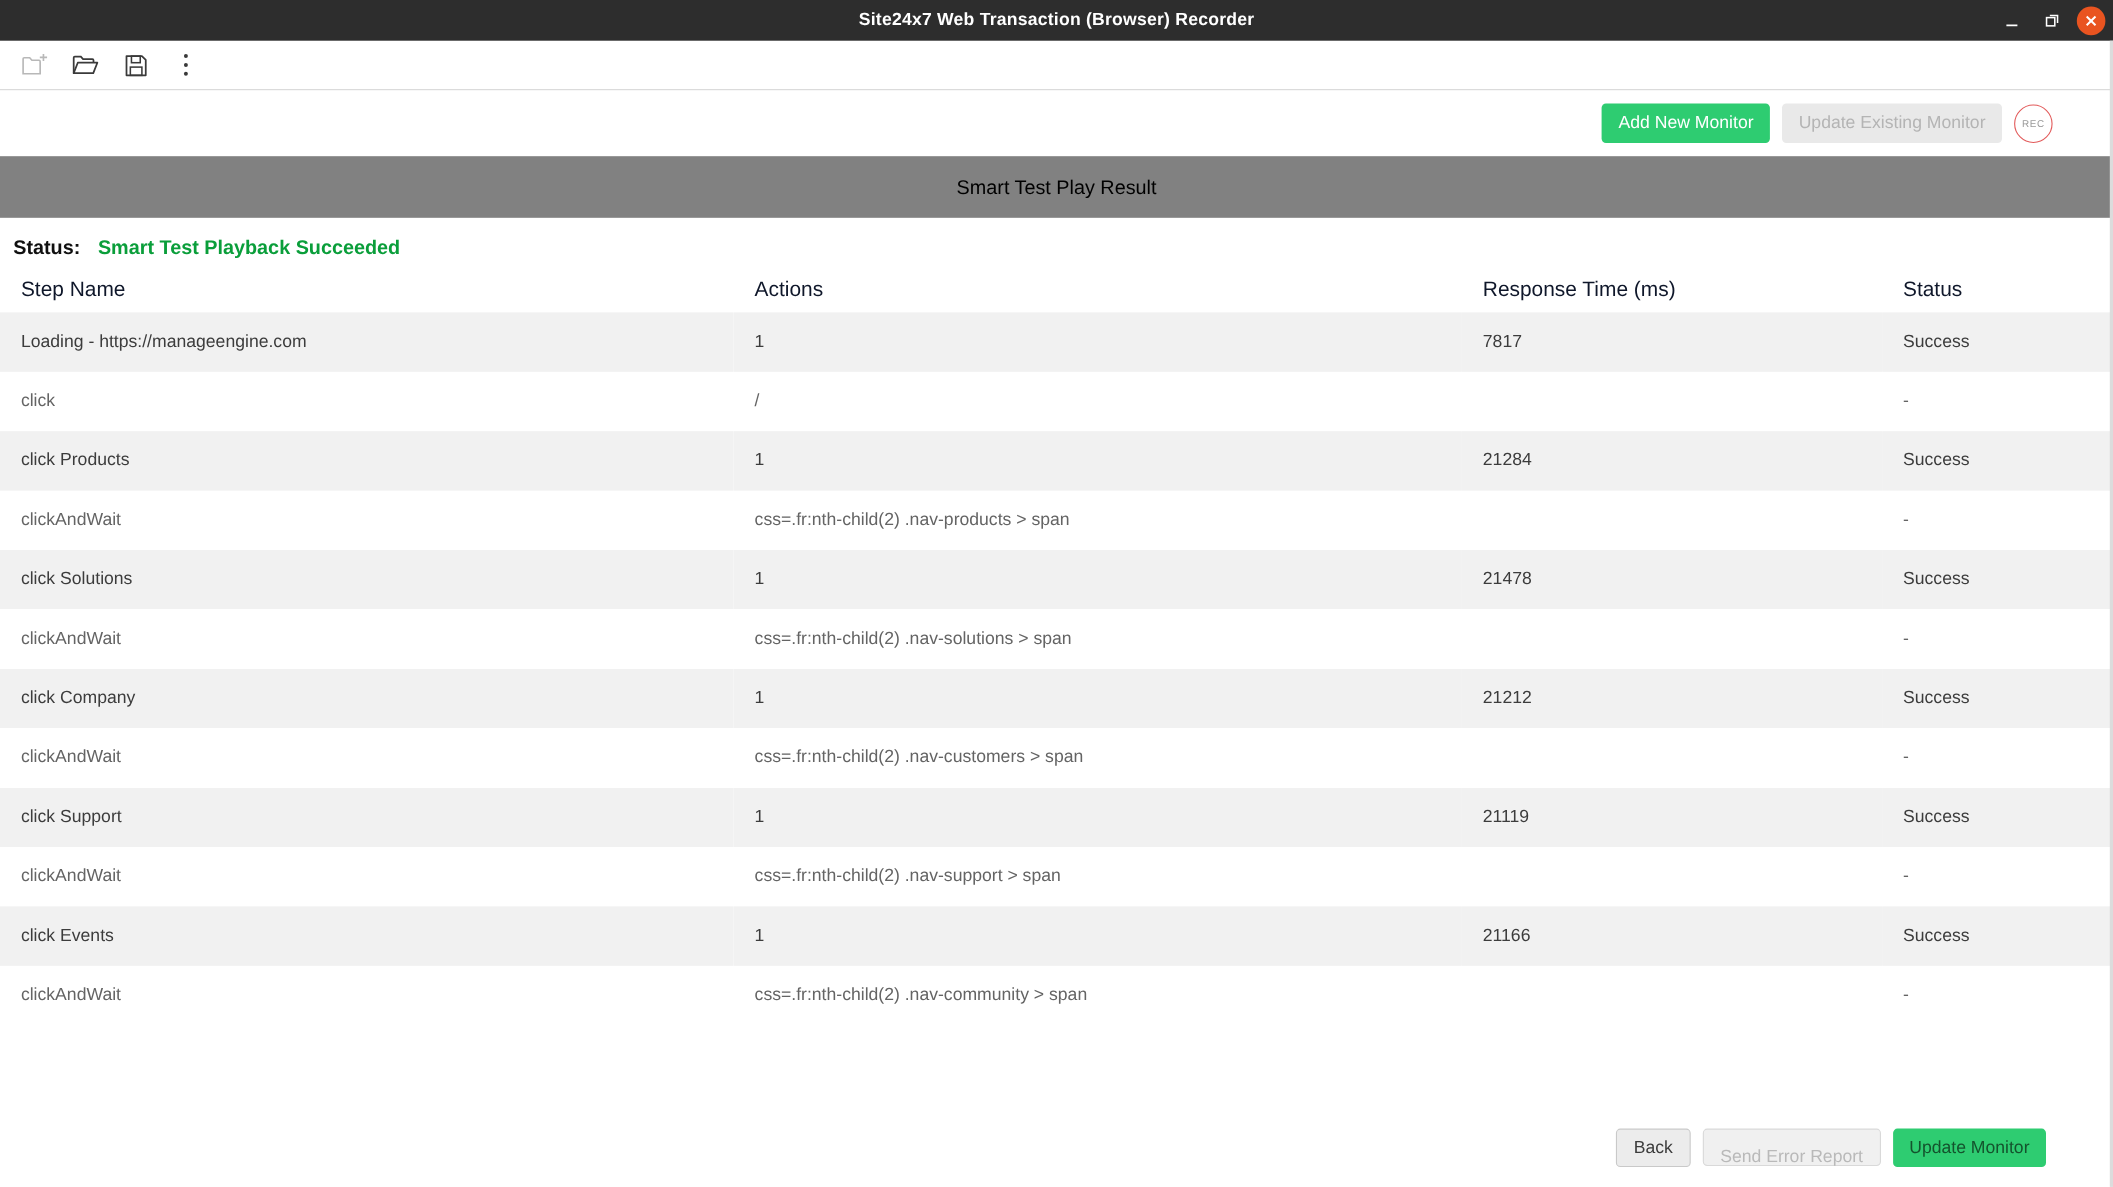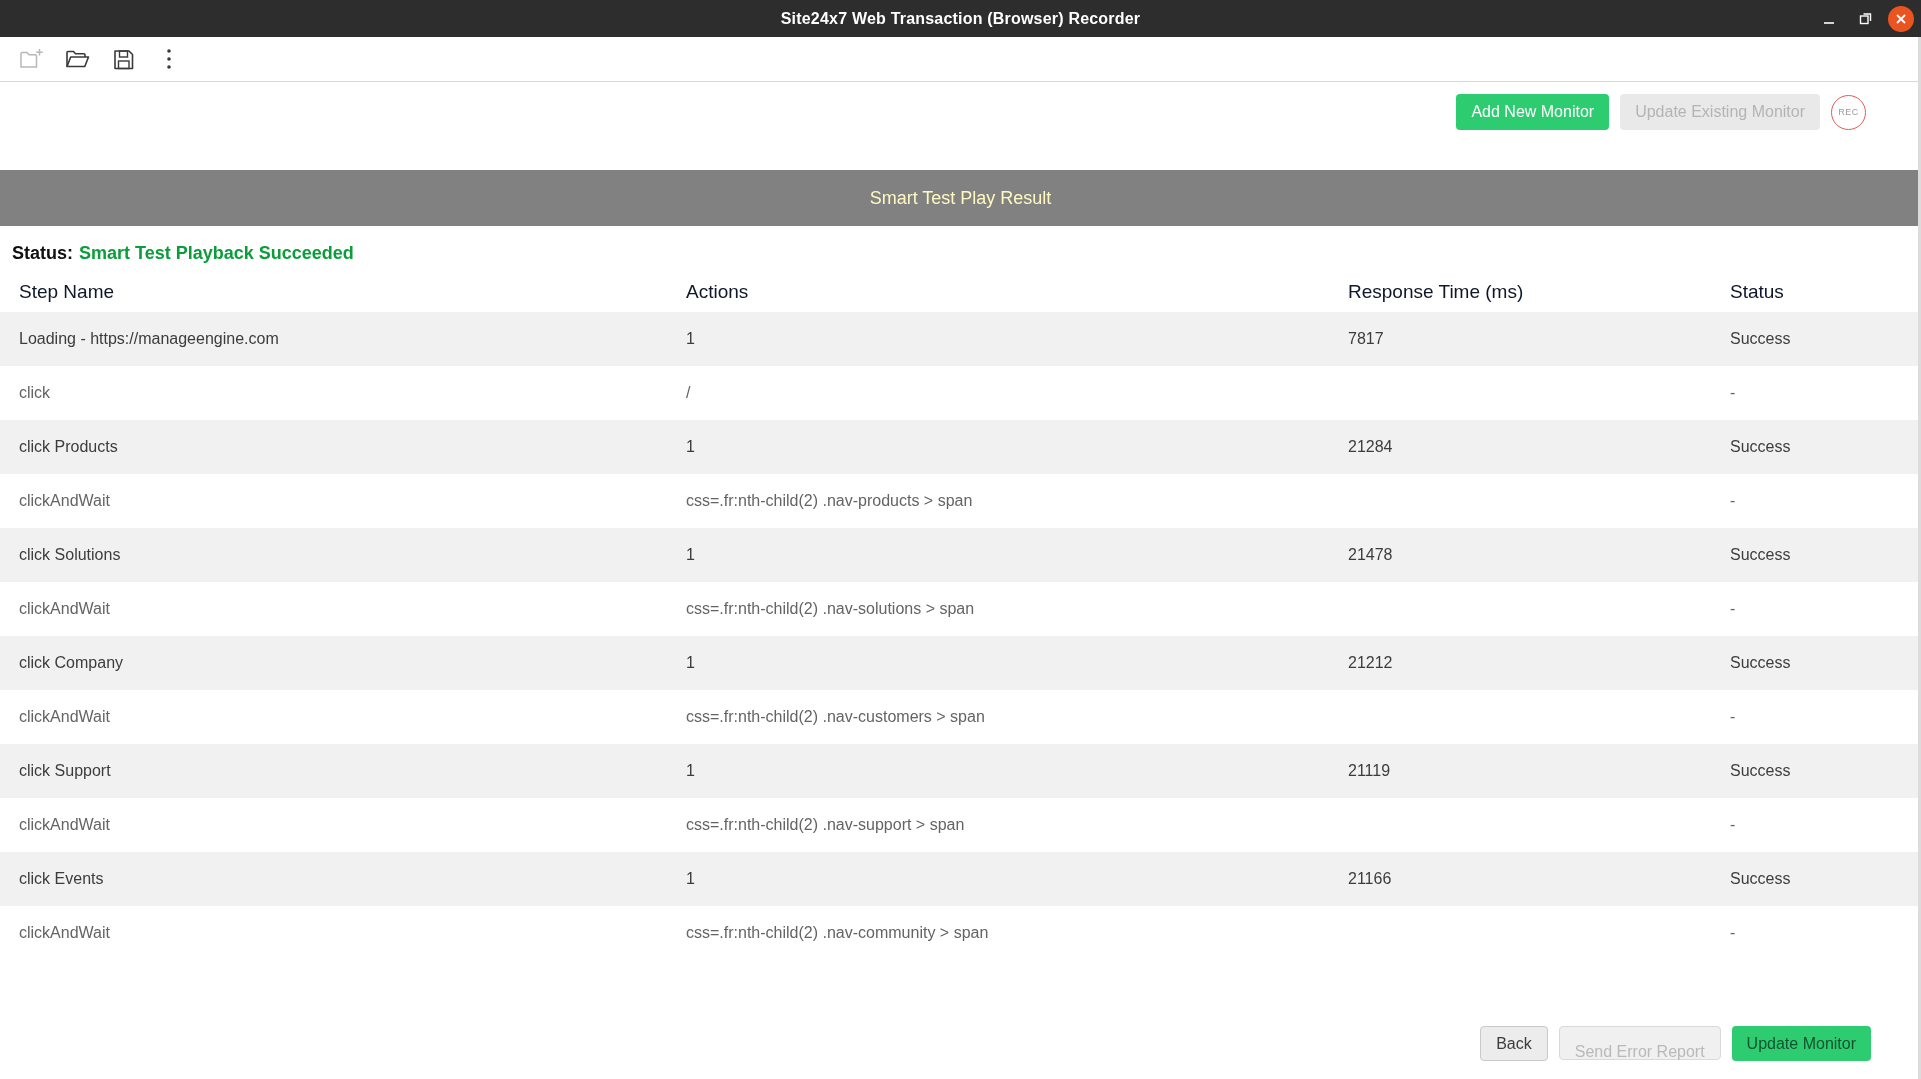--- a/index.html
+++ b/index.html
@@ -53,49 +53,49 @@
     width:35px; height:35px; border-radius:50%;
     border:1px solid #e25b5b; background:#fff;
     color:#9a9a9a; font-size:9px; letter-spacing:.5px;
     display:flex; align-items:center; justify-content:center;
     margin-left:0px;
   }
   
   .banner {
     height:56px;
     background:var(--banner-gray, #818181);
-    color:#fef9c3; font-size:18px;
-    display:flex; align-items:center; justify-content:center;margin-top:28px;
+    color:#000000; font-size:18px;
+    display:flex; align-items:center; justify-content:center;
   }
   
   .status-line {
     padding:17px 0 0 12px;
     font-size:18px; font-weight:bold; color:#101010;
     height:52px;
   }
-  .status-value { color:var(--status-green, #0a9e3a); margin-left:6px; }
+  .status-value { color:var(--status-green, #0a9e3a); margin-left:16px; }
   
   table { width:100%; border-collapse:collapse; table-layout:fixed; }
   col.c1 { width:667px; } col.c2 { width:662px; } col.c3 { width:382px; } col.c4 { width:auto; }
   th {
     text-align:left; font-weight:normal;
     font-size:19px; color:#0f172a;
     height:34px; padding:0 0 6px 19px; vertical-align:middle;
   }
   td {
     height:54px; font-size:16px;
     padding-left:19px; vertical-align:middle;
     white-space:nowrap; overflow:hidden;
   }
   tr.alt { background:var(--row-alt-gray, #f1f1f1); }
   tr.step td { color:#3c3c3c;margin-left:12px; }
   tr.sub td { color:#646464; }
   
   .footer {
-    position:absolute; right:50px; bottom:18px;
+    position:absolute; right:61px; bottom:18px;
     display:flex; gap:11px;
   }
   .btn-back {
     background:#ececec; border:1px solid #c9c9c9; color:#3c3c3c;
     height:35px; border-radius:4px; font-size:16px; padding:0 15px;
   }
   .btn-send {
     background:#f0f0f0; border:1px solid #d9d9d9; color:#b9b9b9;
     height:26px; border-radius:4px; font-size:16px; padding:16px 15px; cursor:default;
   }

